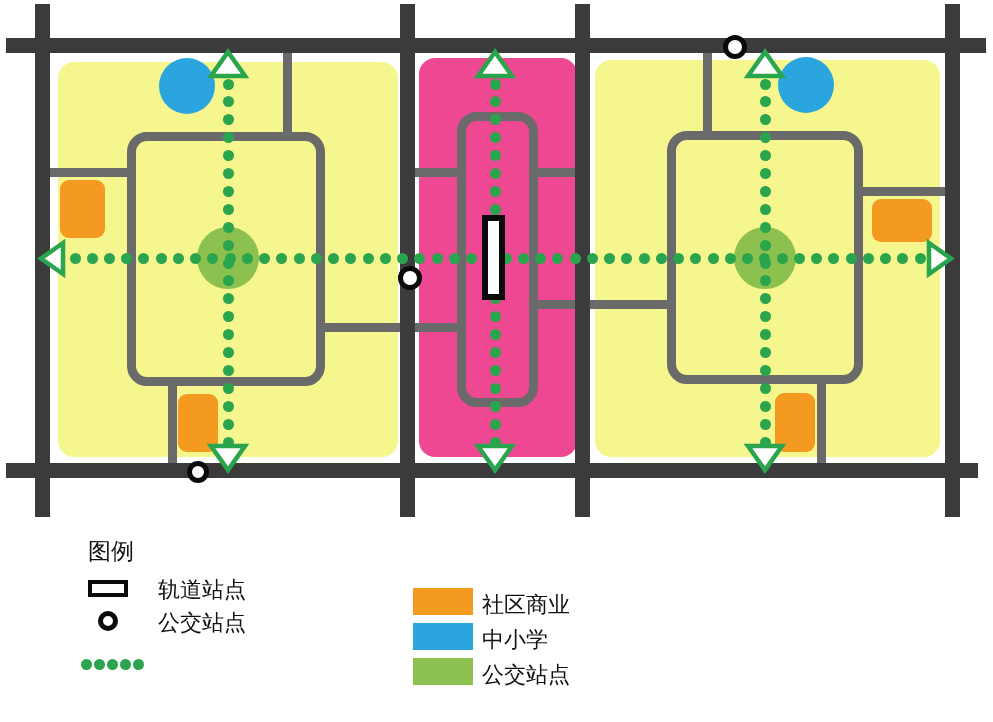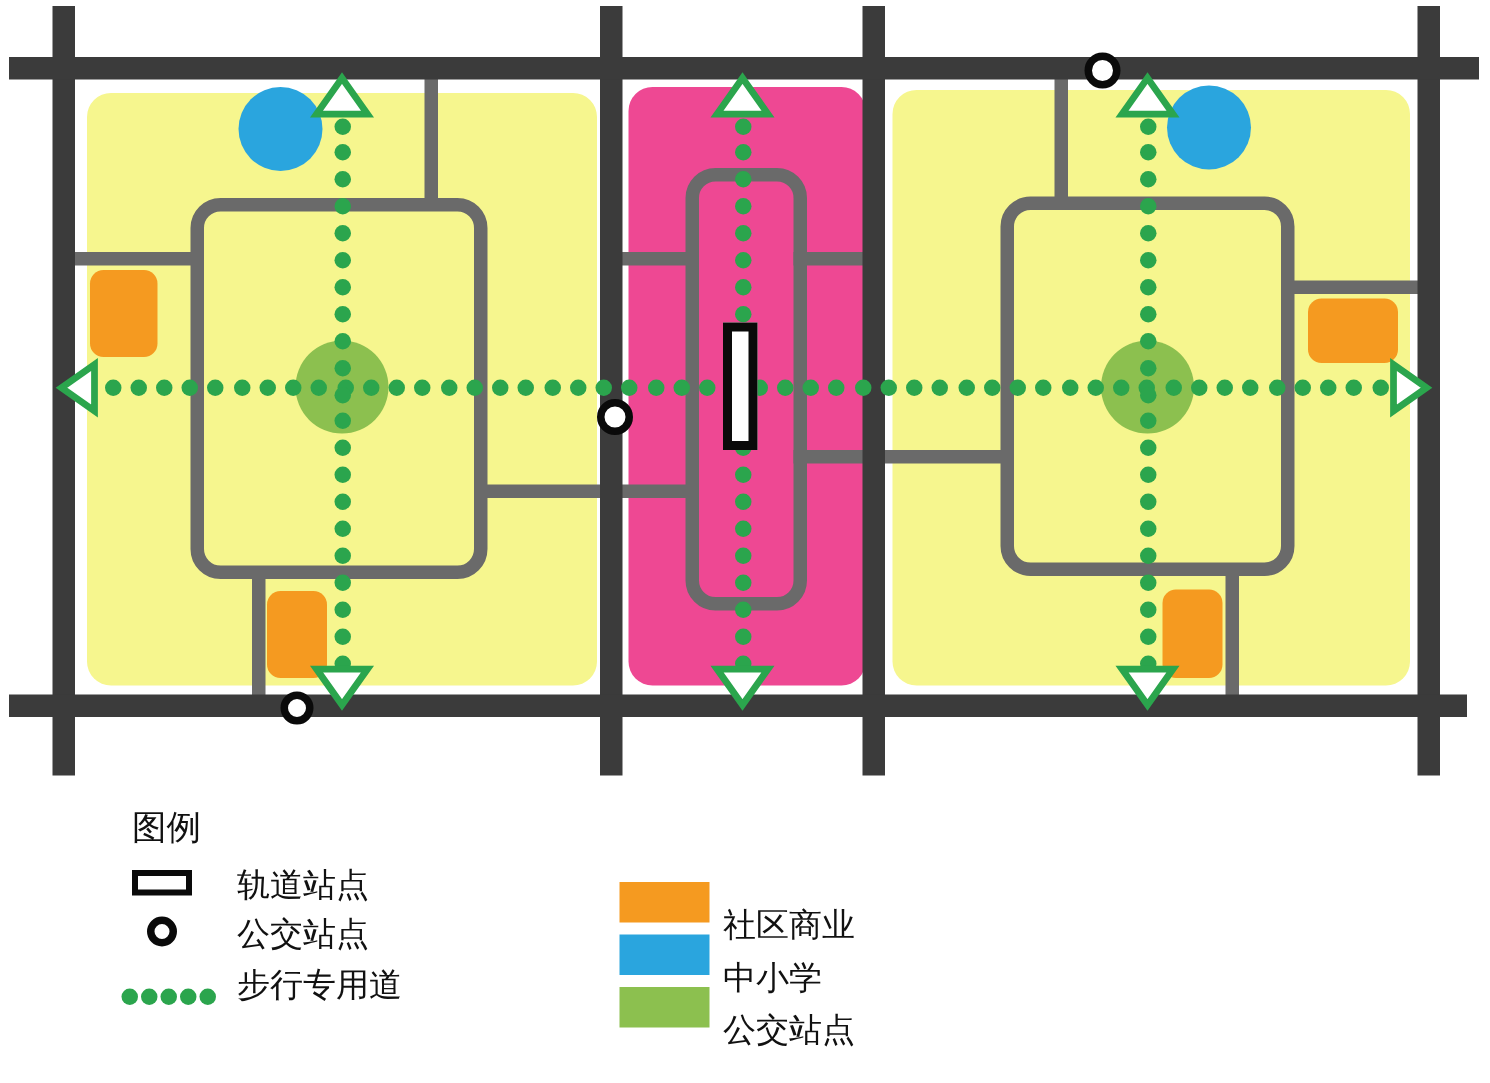--- a/index.html
+++ b/index.html
@@ -15,21 +15,21 @@
   .row2{left:0;top:608px;width:400px;height:26px;}
   .row3{left:0;top:642px;width:400px;height:26px;}
   .row4{left:0;top:676px;width:400px;height:26px;}
   .sym-rail{position:absolute;left:88px;top:5px;width:40px;height:17px;border:4px solid #0a0a0a;background:#fff;box-sizing:border-box;}
   .sym-bus{position:absolute;left:98px;top:3px;width:20px;height:20px;border:5px solid #0a0a0a;border-radius:50%;background:#fff;box-sizing:border-box;}
   .sym-dots{position:absolute;left:81px;top:8px;}
   .sym-dots span{display:inline-block;width:11px;height:11px;border-radius:50%;margin-right:2px;vertical-align:middle;}
   .sym-road{position:absolute;left:80px;top:7px;width:58px;height:12px;background:#4a4a4a;}
   .rrow{position:absolute;left:413px;font-size:22px;color:#111;height:27px;}
   .rrow .swatch{position:absolute;left:0;top:0;width:60px;height:27px;}
-  .rrow .rg-label{position:absolute;left:69px;top:14px;white-space:nowrap;}
+  .rrow .rg-label{position:absolute;left:69px;top:2px;white-space:nowrap;}
   .rrow1{top:588px;} .rrow2{top:623px;} .rrow3{top:658px;}
   .watermark{position:absolute;right:6px;top:674px;font-size:28px;font-weight:bold;color:#ffffff;
     text-shadow:0 3px 2px rgba(80,80,80,0.9),2px 2px 1px rgba(110,110,110,0.55),-1px 1px 1px rgba(130,130,130,0.4);
     letter-spacing:1px;white-space:nowrap;}
 </style>
 </head>
 <body>
 
 <div class="stage">
 
@@ -212,21 +212,20 @@
   <div class="lrow row2">
     <div class="sym-bus"></div>
     <div class="lg-label">公交站点</div>
   </div>
   <div class="lrow row1">
     <div class="sym-rail"></div>
     <div class="lg-label">轨道站点</div>
   </div>
   <div class="lrow row3">
     <div class="sym-dots"><span style="background: rgb(43, 165, 77);"></span><span style="background: rgb(43, 165, 77);"></span><span style="background: rgb(43, 165, 77);"></span><span style="background: rgb(43, 165, 77);"></span><span style="background: rgb(43, 165, 77);"></span></div>
-    <div class="lg-label">步行专用道</div>
   </div>
 
   <div class="rrow rrow1">
     <div class="swatch" id="sw0" style="background: rgb(245, 154, 32);"></div>
     <div class="rg-label">社区商业</div>
   </div>
   <div class="rrow rrow2">
     <div class="swatch" id="sw1" style="background: rgb(42, 165, 222);"></div>
     <div class="rg-label">中小学</div>
   </div>

